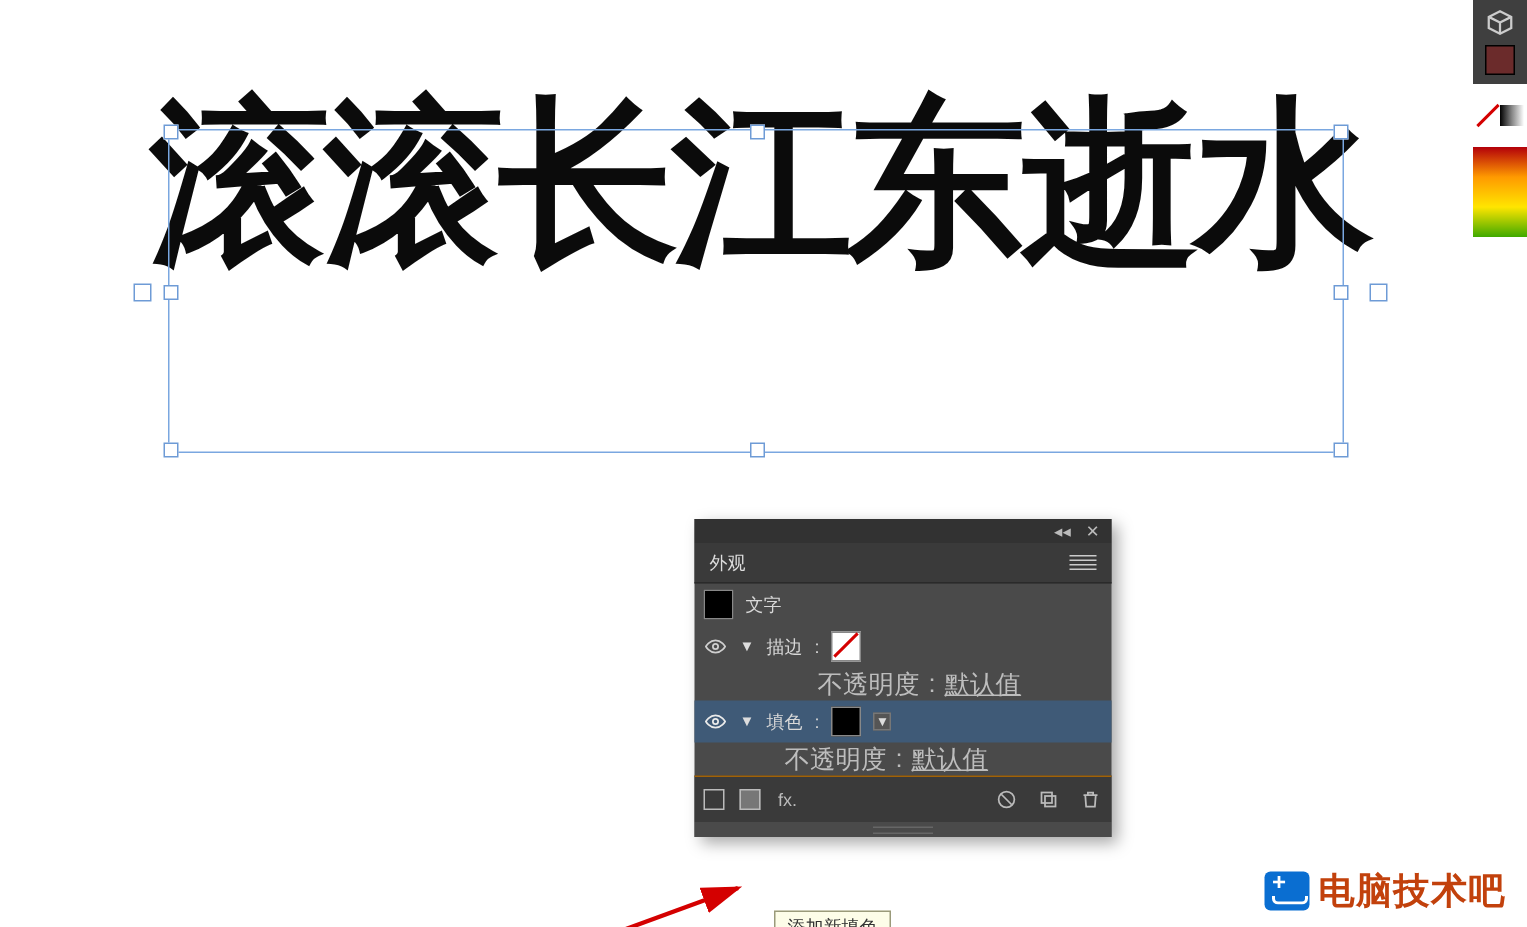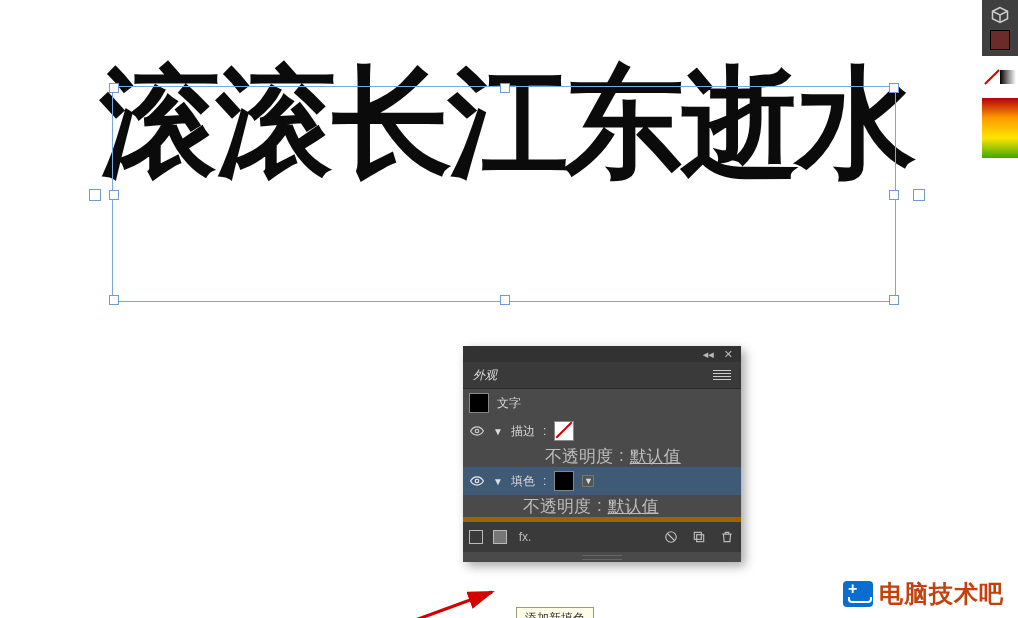--- a/index.html
+++ b/index.html
@@ -20,37 +20,37 @@
   .eb-sw{width:18px;height:18px;border:1px solid #000;background:#6b2b2b;}
   .stripe{position:absolute;right:0;top:70px;width:36px;height:20px;}
   .stripe .none{position:absolute;left:2px;top:0;width:14px;height:14px;background:#fff;}
   .stripe .none:after{content:"";position:absolute;left:-2px;top:6px;width:20px;height:2px;background:#d40000;transform:rotate(-45deg);}
   .stripe .gr{position:absolute;left:18px;top:0;width:16px;height:14px;background:linear-gradient(90deg,#000,#888,#fff);}
   .rainbow{position:absolute;right:0;top:98px;width:36px;height:60px;background:linear-gradient(180deg,#b3000a,#ff9a00,#ffe500,#3fa900);}
   
   .panel{position:absolute;left:463px;top:346px;width:278px;background:#4a4a4a;color:#d8d8d8;font-size:12px;box-shadow:4px 4px 10px rgba(0,0,0,.35);}
   .p-top{height:16px;background:#323232;display:flex;justify-content:flex-end;align-items:center;gap:10px;padding:0 8px;color:#bbb;font-size:11px;}
   .p-tabs{height:26px;background:#3a3a3a;display:flex;align-items:center;padding:0 10px;justify-content:space-between;border-bottom:1px solid #2a2a2a;}
-  .tab{color:#ddd;font-size:12px;font-style:italic;}
+  .tab{color:#ddd;font-size:12px;}
   .menu{width:18px;height:10px;display:flex;flex-direction:column;justify-content:space-between;}
   .menu span{height:1px;background:#ccc;display:block;}
   .row{display:flex;align-items:center;height:28px;padding:0 6px;gap:8px;}
   .row.sel-row{background:#3f5a77;}
   .eye{width:16px;height:16px;display:flex;align-items:center;justify-content:center;}
   .eye svg{width:14px;height:14px;}
   .chev{width:10px;color:#ddd;font-size:10px;}
   .sw{width:18px;height:18px;border:1px solid #888;display:inline-block;}
   .sw.black{background:#000;}
   .sw.none{background:#fff;position:relative;}
   .sw.none:after{content:"";position:absolute;left:-2px;top:7px;width:22px;height:2px;background:#d40000;transform:rotate(-45deg);}
   .dd{width:10px;height:10px;display:inline-flex;align-items:center;justify-content:center;color:#ddd;font-size:9px;border:1px solid #777;background:#555;}
   .sub{padding-left:60px;color:#bdbdbd;height:22px;display:flex;align-items:center;gap:6px;}
   .sub.small{font-size:17px;}
   .link{text-decoration:underline;cursor:pointer;}
-  .footer{height:30px;background:#3a3a3a;border-top:5px solid #a16207;display:flex;align-items:center;padding:0 6px;gap:10px;justify-content:space-between;}
+  .footer{height:30px;background:#3a3a3a;border-top:1px solid #a16207;display:flex;align-items:center;padding:0 6px;gap:10px;justify-content:space-between;}
   .ft-left{display:flex;align-items:center;gap:10px;}
   .ft-right{display:flex;align-items:center;gap:12px;color:#bbb;}
   .ft-ico{width:16px;height:16px;display:flex;align-items:center;justify-content:center;color:#bbb;}
   .ft-box{width:12px;height:12px;border:1px solid #bbb;}
   .ft-boxf{width:12px;height:12px;border:1px solid #bbb;background:#777;}
   .drag{height:10px;background:#4a4a4a;display:flex;justify-content:center;align-items:center;}
   .drag span{width:40px;height:3px;border-top:1px solid #666;border-bottom:1px solid #666;}
   
   .tooltip{position:absolute;left:516px;top:607px;background:#fdfde8;border:1px solid #9a9a7a;padding:2px 8px;font-size:12px;color:#333;}
   svg.arrow{position:absolute;left:410px;top:592px;overflow:visible;}

